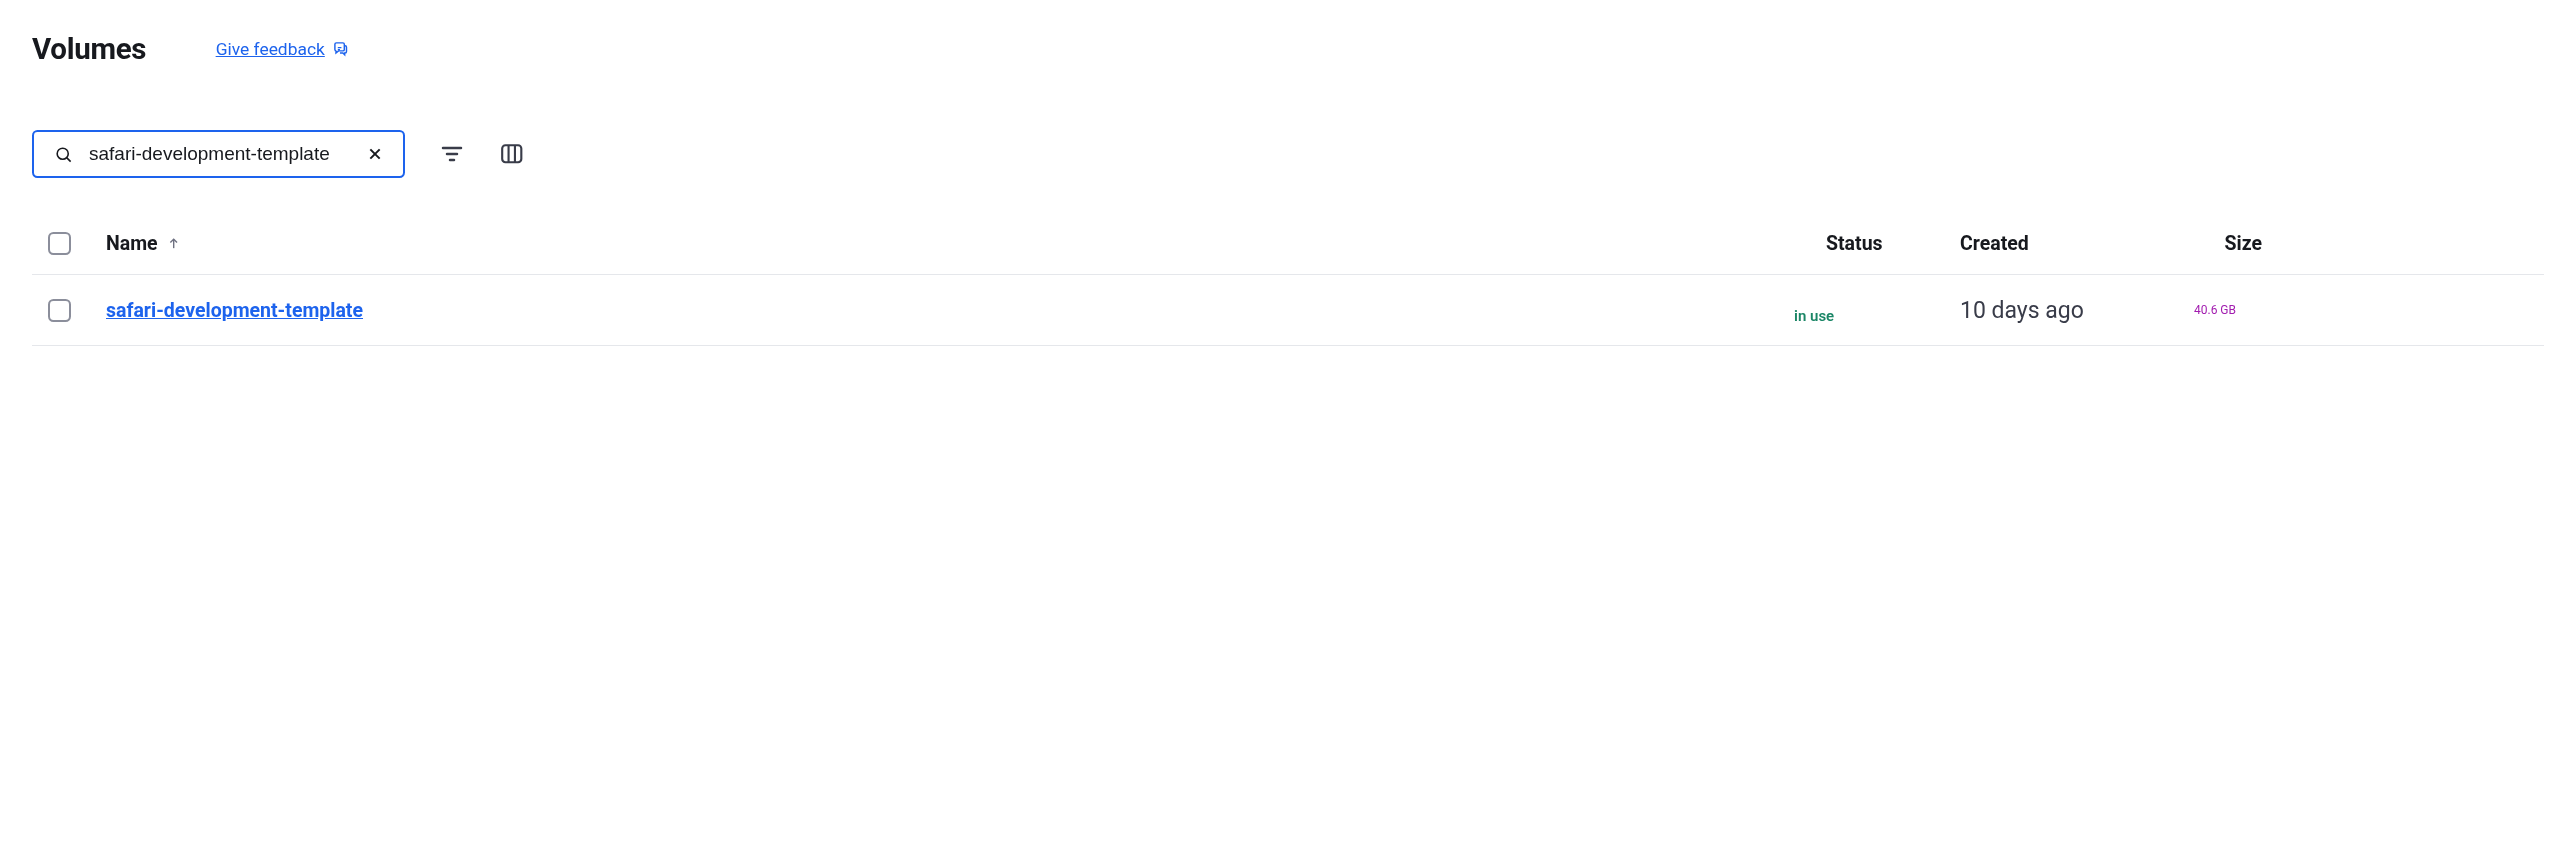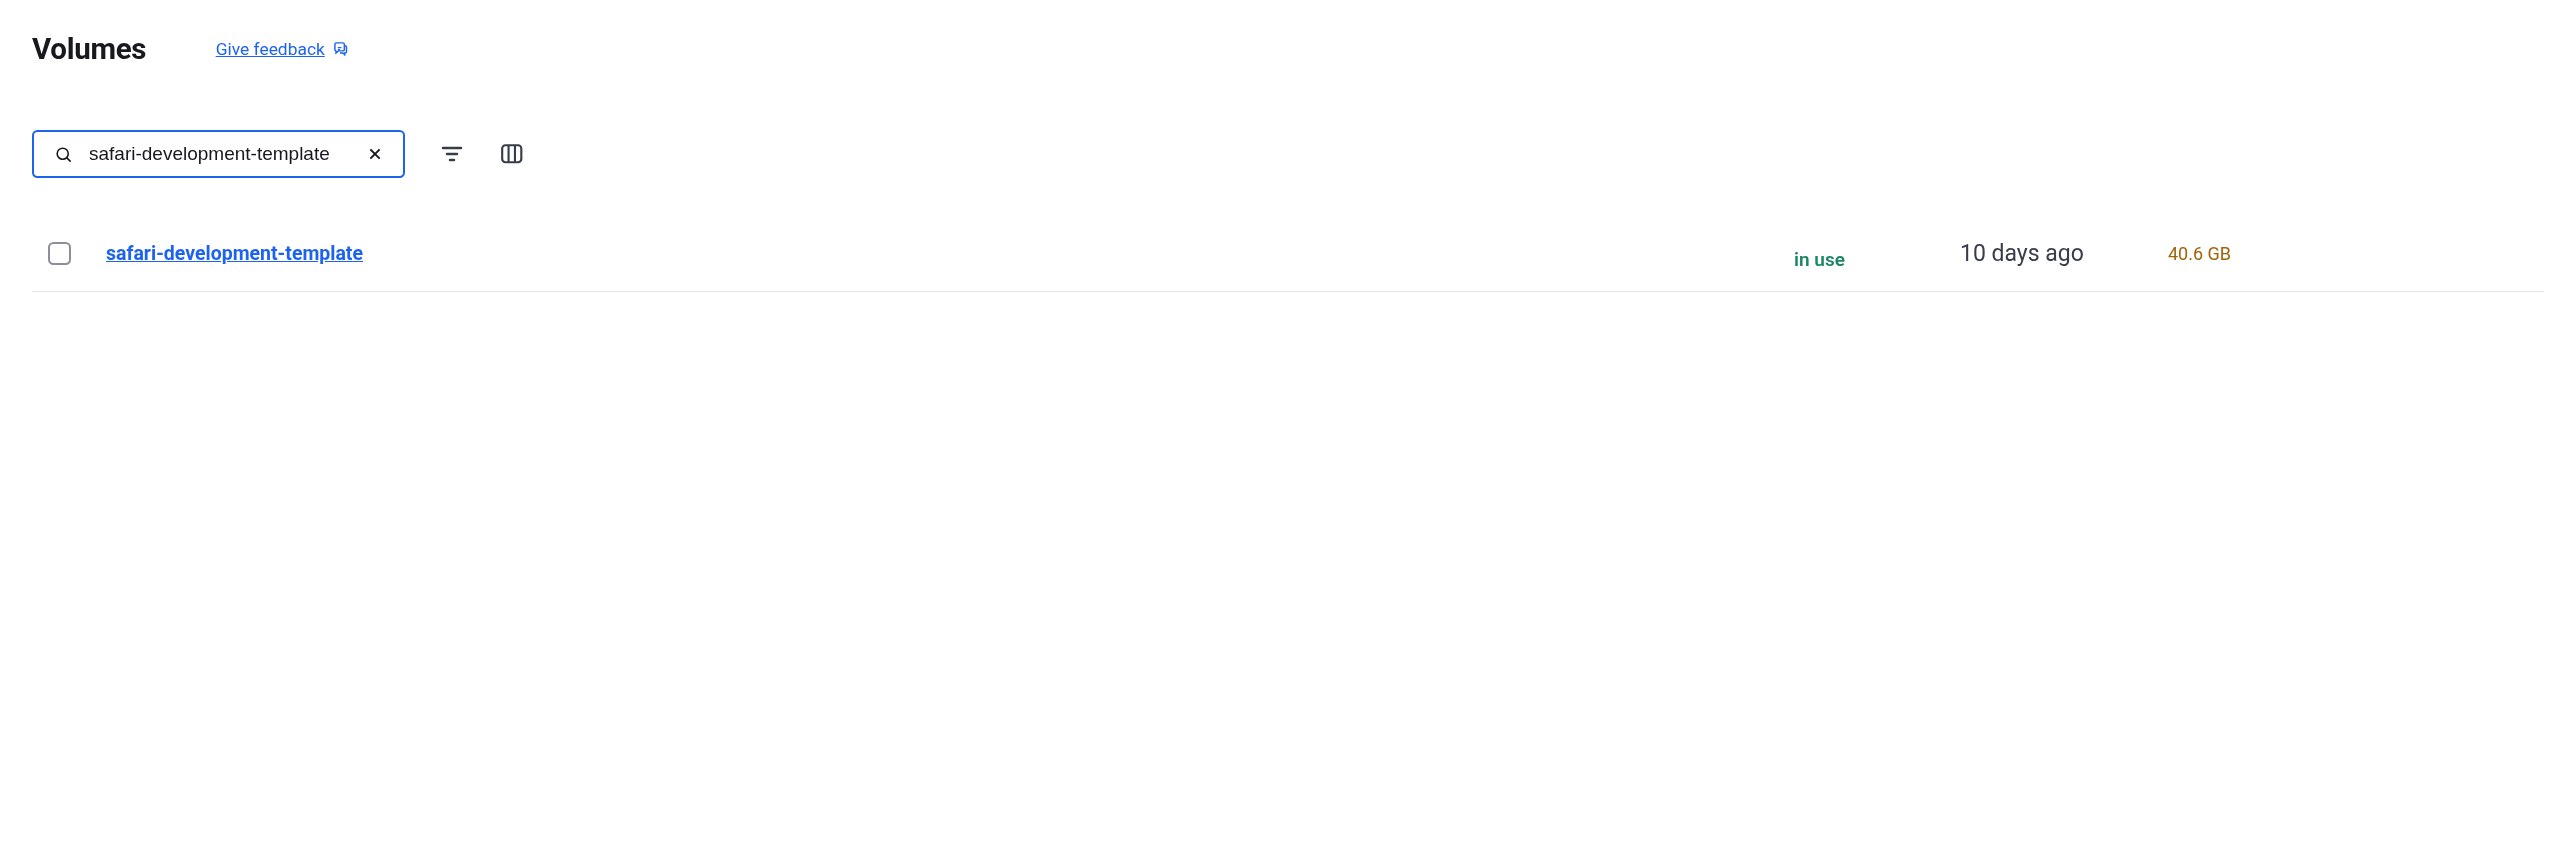--- a/index.html
+++ b/index.html
@@ -177,38 +177,38 @@
     }
     
     .row-name a {
       color: #1d63ed;
       text-decoration: underline;
       cursor: pointer;
     }
     
     .row-status {
       width: 134px;
-      font-size: 19px;
+      font-size: 15px;
       color: #1b8666;
       font-weight: 600;
       margin-top: 12px;
     }
     
     .row-created {
       width: 208px;
       font-size: 23px;
       color: #393c49;
       margin-left: 32px;
     }
     
     .row-size {
       width: 94px;
-      font-size: 18px;
-      color: #a16207;
-      text-align: left;
+      font-size: 12px;
+      color: #a21caf;
+      text-align: center;
     }
     
     .spacer {
       flex-grow: 1;
       max-width: 282px;
     }
   </style>
 </head>
 <body>
 
@@ -248,20 +248,36 @@
   <div class="icon-button columns-icon-btn">
     <svg viewBox="0 0 24 24" fill="none" stroke="currentColor" stroke-width="2">
       <rect x="3" y="4" width="18" height="16" rx="3"></rect>
       <line x1="9" y1="4" x2="9" y2="20"></line>
       <line x1="15" y1="4" x2="15" y2="20"></line>
     </svg>
   </div>
 </div>
 
 <div class="table">
+  <div class="table-header">
+    <div class="col-checkbox">
+      <div class="checkbox"></div>
+    </div>
+    <div class="col-name">
+      <span>Name</span>
+      <svg class="sort-arrow" viewBox="0 0 24 24" fill="none" stroke="currentColor" stroke-width="2.5">
+        <line x1="12" y1="20" x2="12" y2="4"></line>
+        <polyline points="6,10 12,4 18,10"></polyline>
+      </svg>
+    </div>
+    <div class="col-status">Status</div>
+    <div class="col-created">Created</div>
+    <div class="col-size">Size</div>
+    <div class="spacer"></div>
+  </div>
 
   <div class="table-row">
     <div class="col-checkbox">
       <div class="checkbox"></div>
     </div>
     <div class="row-name">
       <a>safari-development-template</a>
     </div>
     <div class="row-status">in use</div>
     <div class="row-created">10 days ago</div>

